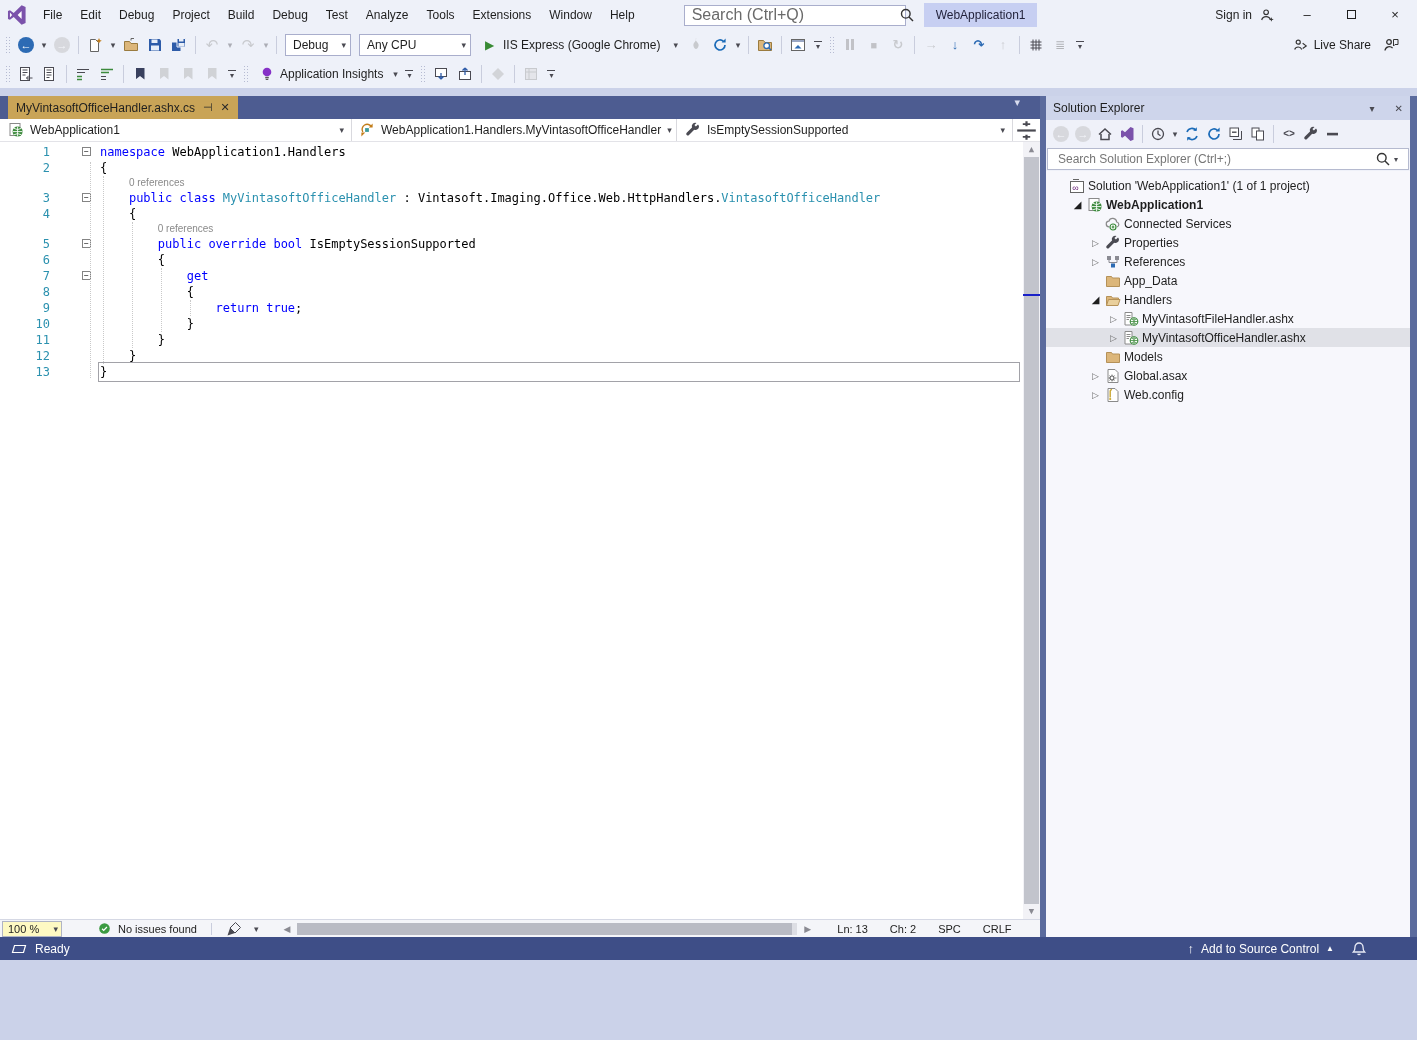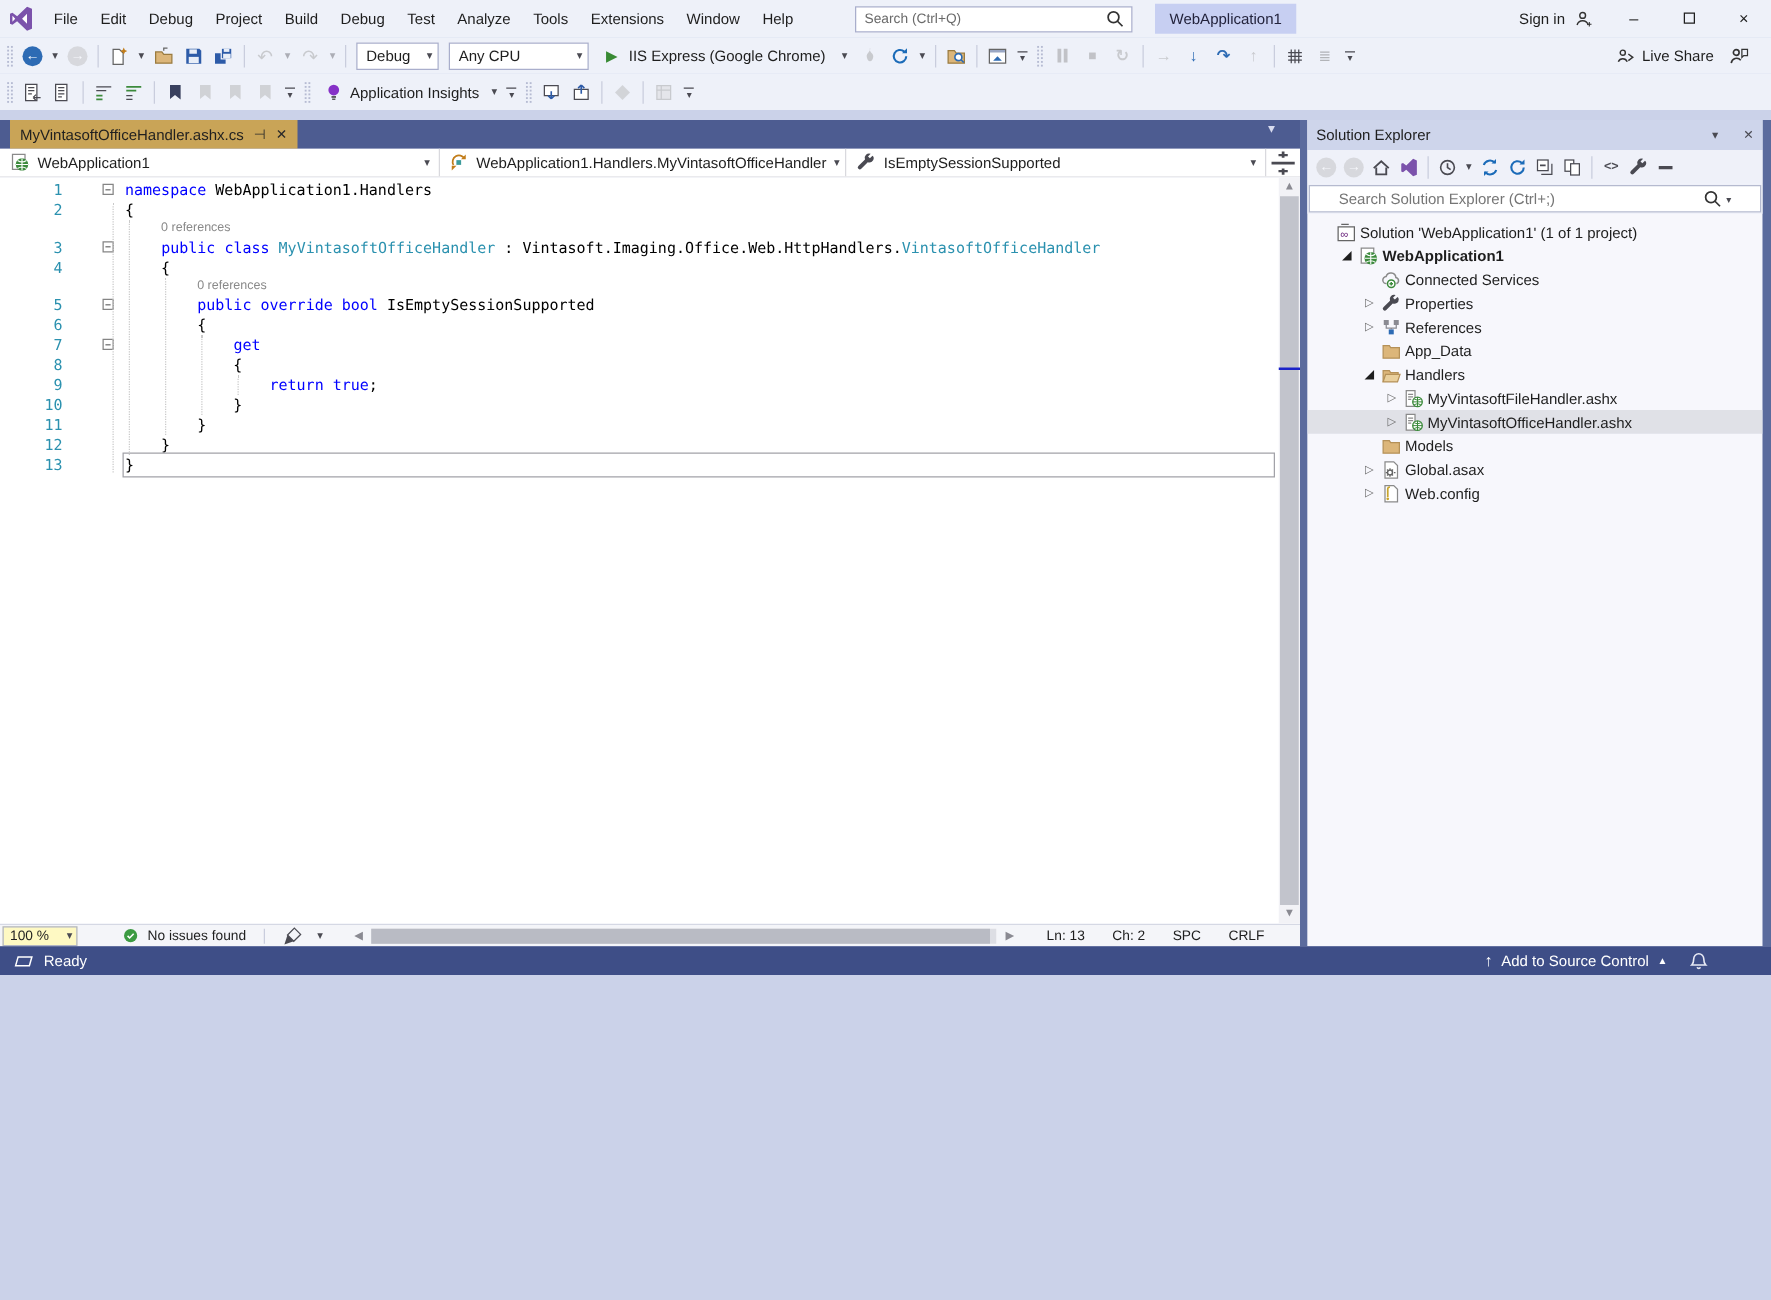--- a/index.html
+++ b/index.html
@@ -1,25 +1,25 @@
 <!DOCTYPE html>
 <html><head>
 <meta charset="utf-8">
 <style>
   *{box-sizing:border-box;margin:0;padding:0;}
   html,body{width:1417px;height:1040px;overflow:hidden;}
   body{font-family:"Liberation Sans","DejaVu Sans",sans-serif;font-size:12px;color:#1e1e1e;background:#cbd2e9;}
-  .app{width:1417px;height:780px;display:flex;flex-direction:column;}
+  .app{width:1417px;height:960px;display:flex;flex-direction:column;}
 
   
   .titlebar{height:30px;background:#eef1f9;display:flex;align-items:center;flex:0 0 30px;}
   .vslogo{width:34px;display:flex;justify-content:center;align-items:center;}
   .menu-item{padding:0 9px;line-height:30px;cursor:default;}
   .search-box{width:222px;height:21px;background:#fff;border:1px solid #a9aecc;display:flex;align-items:center;margin-left:40px;padding:0 4px 0 7px;}
-  .search-box input{flex:1;border:none;outline:none;font-size:11px;color:#333;background:transparent;font-family:inherit;}
+  .search-box input{flex:1;border:none;outline:none;font-size:16px;color:#333;background:transparent;font-family:inherit;}
   .search-box input::placeholder{color:#6a6a6a;}
   .proj-chip{margin-left:18px;background:#c7cff2;height:24px;display:flex;align-items:center;padding:0 12px;color:#23233c;}
   .title-right{margin-left:auto;display:flex;align-items:center;}
   .signin{display:flex;align-items:center;gap:6px;padding:0 10px;}
   .winbtn{width:44px;text-align:center;font-size:13px;color:#1e1e1e;line-height:30px;}
   .winbtn.max span{display:inline-block;width:9px;height:9px;border:1px solid #1e1e1e;}
 
   
   .toolbar{height:29px;background:#eef1f9;display:flex;align-items:center;padding:0 2px;flex:0 0 29px;}
   .tb-handle{width:6px;height:18px;margin:0 3px;background-image:radial-gradient(#b6bbd2 1px,transparent 1px);background-size:3px 3px;}
@@ -107,21 +107,21 @@
   .hscroll .hthumb{position:absolute;top:0;bottom:0;left:0;width:99%;background:#b9bbc4;}
   .pos-items{display:flex;align-items:center;margin-left:10px;}
   .pos-items span{padding:0 11px;}
 
   
   .se-title{height:24px;display:flex;align-items:center;background:#ced5eb;padding:0 7px;flex:0 0 24px;}
   .se-title-icons{margin-left:auto;display:flex;align-items:center;gap:10px;color:#4a4a52;font-size:10px;}
   .se-toolbar{height:27px;display:flex;align-items:center;background:#eff1f9;padding:0 4px;flex:0 0 27px;}
   .se-toolbar .tb-btn{height:22px;min-width:22px;}
   .se-search{height:24px;background:#eff1f9;display:flex;align-items:center;flex:0 0 24px;}
-  .se-search .sbox{flex:1;height:22px;margin:0 1px;background:#fff;border:1px solid #b5bacf;display:flex;align-items:center;padding:0 23px;}
+  .se-search .sbox{flex:1;height:22px;margin:0 1px;background:#fff;border:1px solid #b5bacf;display:flex;align-items:center;padding:0 10px;}
   .se-search input{flex:1;border:none;outline:none;background:transparent;font-size:12px;color:#333;font-family:inherit;}
   .se-search input::placeholder{color:#767676;}
   .se-search .mag{display:flex;align-items:center;gap:2px;color:#4a4a52;font-size:9px;}
   .se-tree{flex:1;padding-top:5px;overflow:hidden;}
   .tree-row{height:19px;display:flex;align-items:center;white-space:nowrap;}
   .tree-row.selected{background:#e0e1e7;}
   .tr-arrow{width:15px;flex:0 0 15px;text-align:center;font-size:9px;color:#6d6d6d;}
   .tr-arrow.open{color:#1e1e1e;font-size:10px;}
   .tr-icon{width:19px;flex:0 0 19px;display:flex;align-items:center;justify-content:center;}
   .tr-icon svg{width:16px;height:16px;}

